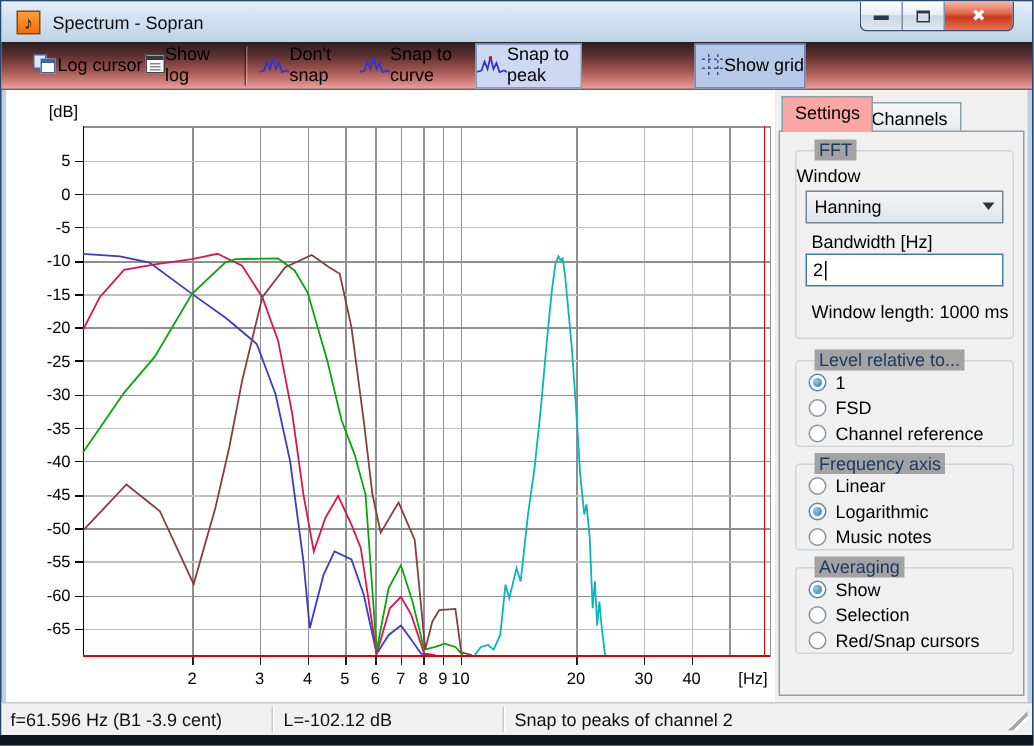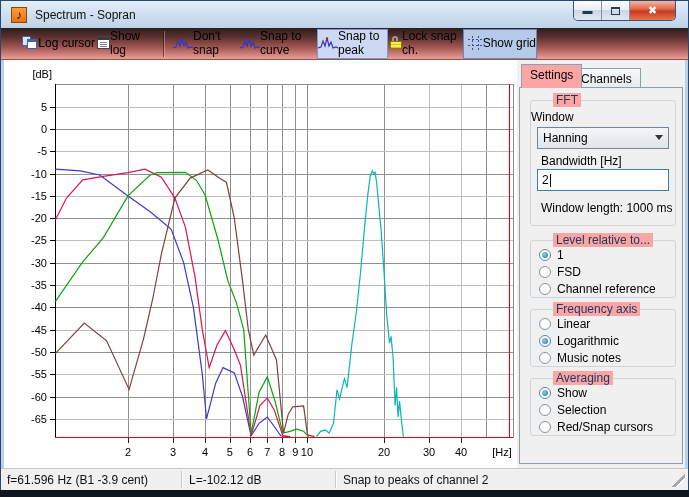--- a/index.html
+++ b/index.html
@@ -49,21 +49,21 @@
   
   .chart-area{position:absolute;left:4px;top:60px;width:513px;height:408px;background:#fff;}
   
   .side-panel{position:absolute;left:517px;top:60px;width:168px;height:408px;background:#f0f0f0;}
   .tab{position:absolute;font-size:12px;padding:3px 8px 0 8px;color:#000;
     background:linear-gradient(#f6f8fa,#e6eaee);border:1px solid #8ca0ac;border-bottom:none;}
   .tab.sel{background:#fca5a5;z-index:3;}
   .tabpage{position:absolute;left:2px;right:2px;top:27px;bottom:4px;
     background:#f0f0f0;border:1px solid #8ca0ac;z-index:1;}
   .grp{position:absolute;left:10px;width:146px;border:1px solid #cdd5da;border-radius:3px;}
-  .grp-label{position:absolute;top:-8px;left:22px;background:#fca5a5;padding:0 3px;
+  .grp-label{position:absolute;top:-8px;left:12px;background:#a3a3a3;padding:0 3px;
     font-size:12px;color:#1d3a63;}
   .fldlabel{position:absolute;font-size:12px;color:#000;}
   .combo{position:absolute;left:6px;right:6px;height:22px;border:1px solid #72869a;
     background:linear-gradient(#f4f5f6,#e0e5ea);font-size:12px;color:#000;
     display:flex;align-items:center;padding-left:5px;}
   .combo .arrow{position:absolute;right:5px;top:7px;width:0;height:0;
     border-left:4px solid transparent;border-right:4px solid transparent;border-top:5px solid #333;}
   .tfield{position:absolute;left:6px;right:6px;height:22px;border:1px solid #3d7bad;background:#fff;
     font-size:12px;color:#000;display:flex;align-items:center;padding-left:4px;}
   .tfield .caret{display:inline-block;width:1px;height:13px;background:#000;margin-left:1px;}
@@ -143,29 +143,20 @@
       <span>Snap to curve</span>
     </div>
     <div class="tbtn active" style="left:316px;width:71px;">
       <span class="ticon">
         <svg width="20" height="12">
             <polyline points="0,11 3,10 5,4 7,9 9,1 11,9 13,5 15,11 18,10 20,11" fill="none" stroke="#3535c8" stroke-width="1.2"></polyline>
             <circle cx="9" cy="1.5" r="1.2" fill="#c01818"></circle>
           </svg>
       </span>
       <span>Snap to peak</span>
-    </div>
-    <div class="tbtn" style="left:389px;width:71px;">
-      <span class="ticon">
-          <span class="ic-lock">
-            <span class="shackle"></span>
-            <span class="body"></span>
-          </span>
-        </span>
-      <span>Lock snap ch.</span>
     </div>
     <div class="tbtn active2 active" style="left:462px;width:74px;">
       <span class="ticon">
         <svg width="15" height="14">
           <line x1="4.5" y1="0" x2="4.5" y2="14" stroke="#35558f" stroke-dasharray="2,2"></line>
           <line x1="10.5" y1="0" x2="10.5" y2="14" stroke="#35558f" stroke-dasharray="2,2"></line>
           <line x1="0" y1="3.5" x2="15" y2="3.5" stroke="#35558f" stroke-dasharray="2,2"></line>
           <line x1="0" y1="9.5" x2="15" y2="9.5" stroke="#35558f" stroke-dasharray="2,2"></line>
         </svg>
       </span>

